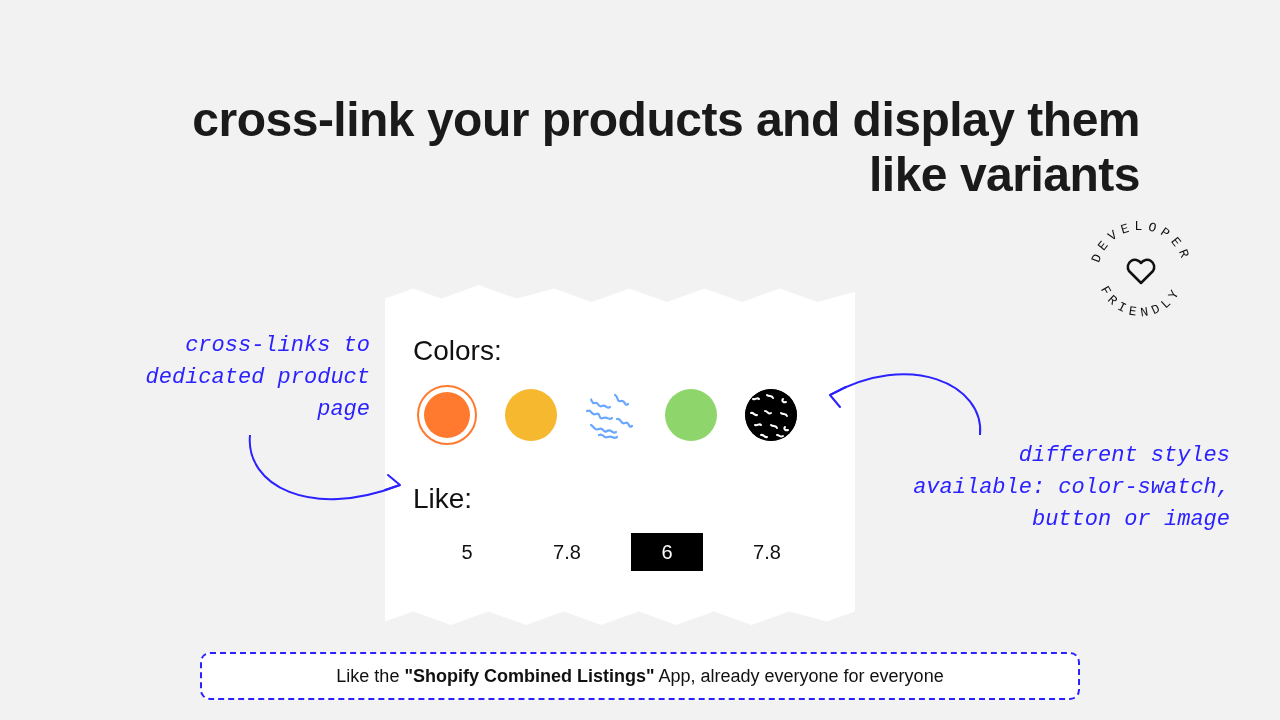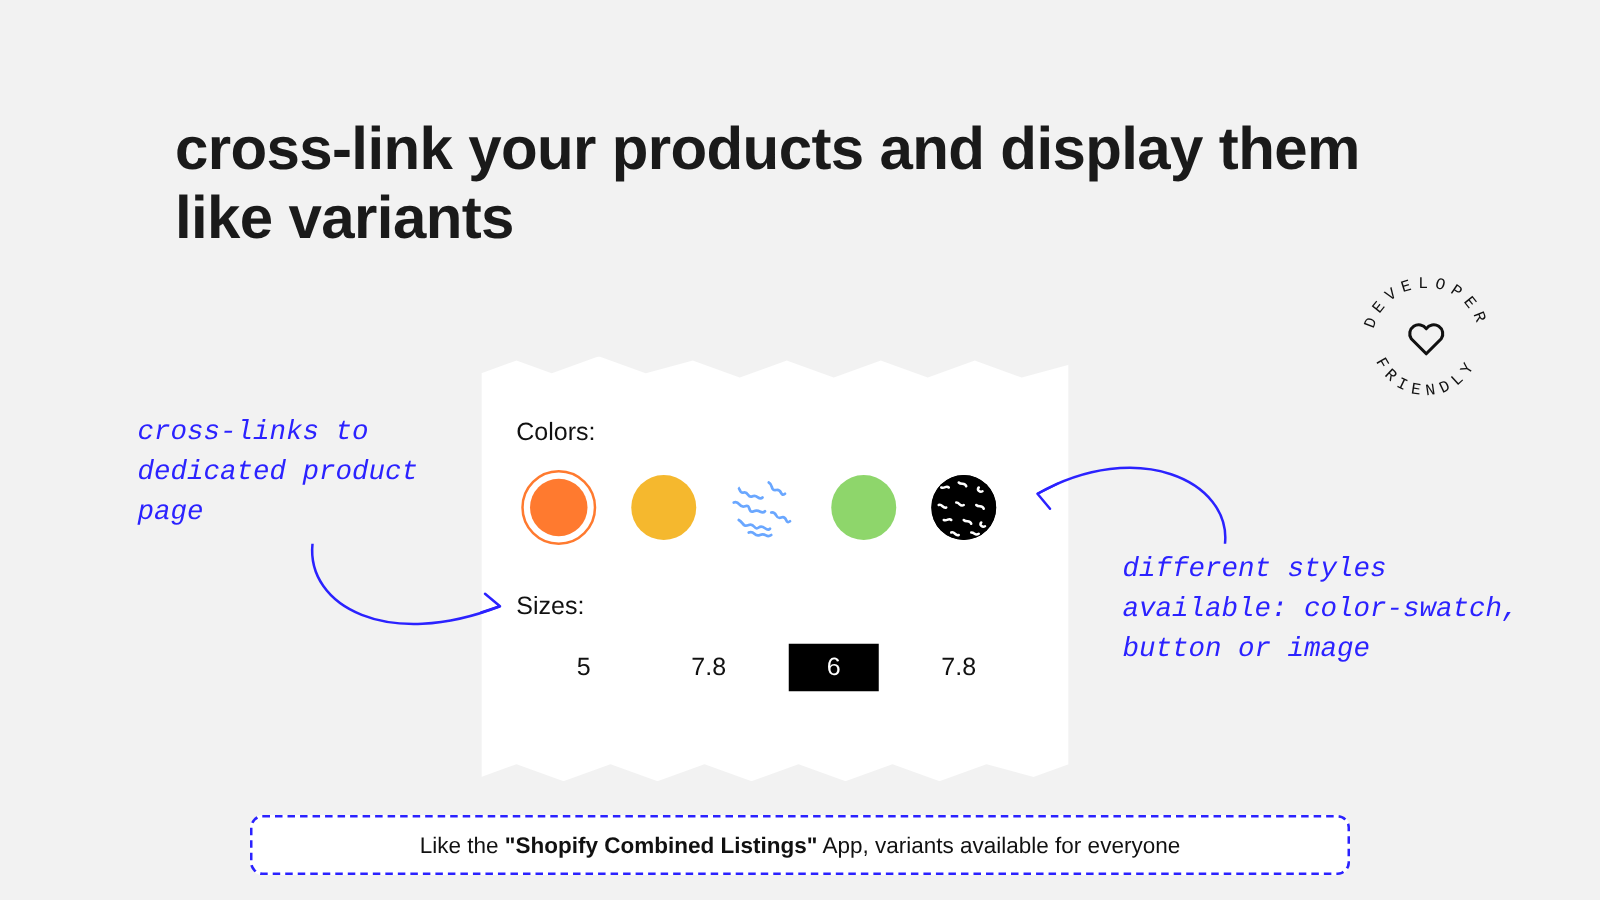--- a/index.html
+++ b/index.html
@@ -9,21 +9,21 @@
     font-family: -apple-system, BlinkMacSystemFont, "Segoe UI", Helvetica, Arial, sans-serif;
     position: relative;
     overflow: hidden;
   }
   .headline {
     position: absolute;
     top: 92px;
     left: 50%;
     transform: translateX(-50%);
     width: 1000px;
-    text-align: left;
+    text-align: right;
     font-weight: 800;
     font-size: 48px;
     line-height: 1.15;
     color: #1a1a1a;
     letter-spacing: -0.5px;
   }
   .card {
     position: absolute;
     left: 385px;
     top: 285px;
@@ -31,21 +31,21 @@
     height: 340px;
     background: #fff;
     filter: drop-shadow(0 4px 12px rgba(0,0,0,0.12));
     clip-path: polygon(
       0% 4%, 6% 1%, 12% 4%, 20% 0%, 28% 4%, 36% 1%, 44% 5%, 52% 1%, 60% 5%, 68% 1%, 76% 5%, 84% 1%, 92% 5%, 100% 2%,
       100% 96%, 94% 99%, 86% 96%, 78% 100%, 70% 96%, 62% 100%, 54% 96%, 46% 100%, 38% 96%, 30% 100%, 22% 96%, 14% 100%, 6% 96%, 0% 99%
     );
     padding: 50px 30px 30px 28px;
   }
   .section-label {
-    font-size: 20px;
+    font-size: 28px;
     color: #111;
     margin-bottom: 18px;
     font-weight: 400;
   }
   .swatch-row {
     display: flex;
     gap: 28px;
     align-items: center;
     margin-bottom: 38px;
     margin-left: 4px;
@@ -99,25 +99,25 @@
     background: #000;
     color: #fff;
   }
   .annot {
     position: absolute;
     color: #2b22ff;
     font-family: "Courier New", Courier, monospace;
     font-style: italic;
     font-size: 22px;
     line-height: 1.45;
-    text-align: left;
+    text-align: right;
     font-weight: 500;
   }
   .annot-left { left: 110px; top: 330px; width: 260px; }
-  .annot-right { left: 898px; top: 440px; width: 350px; }
+  .annot-right { left: 880px; top: 440px; width: 350px; }
   .badge {
     position: absolute;
     right: 84px;
     top: 218px;
     width: 110px;
     height: 110px;
   }
   .footer-box {
     position: absolute;
     left: 200px;
@@ -195,21 +195,21 @@
           <path d="M10 36c3 1 4-2 6 0"></path>
             <path d="M26 36c2 2 5 0 6 3"></path>
             <path d="M40 38c-2 2 1 4 3 3"></path>
           <path d="M16 46c3-1 3 3 6 2"></path>
             <path d="M32 46c3 0 3 3 6 1"></path>
         </g>
       </svg>
     </div>
   </div>
 
-  <div class="section-label">Sizes:</div>
+  <div class="section-label">Like:</div>
   <div class="size-row">
     <div class="size-btn">5</div>
     <div class="size-btn">7.8</div>
     <div class="size-btn selected">6</div>
     <div class="size-btn">7.8</div>
   </div>
 </div>
 
 <div class="annot annot-left">cross-links to dedicated product page</div>
 <div class="annot annot-right">different styles available: color-swatch, button or image</div>
@@ -218,15 +218,15 @@
   <path d="M 10 5 C 5 55, 70 90, 160 55" fill="none" stroke="#2b22ff" stroke-width="2"></path>
   <path d="M 160 55 l -12 -10 M 160 55 l -15 5" fill="none" stroke="#2b22ff" stroke-width="2" stroke-linecap="round"></path>
 </svg>
 <svg class="arrow arrow-right" viewBox="0 0 170 100">
   <path d="M 160 90 C 165 40, 90 5, 10 50" fill="none" stroke="#2b22ff" stroke-width="2"></path>
   <path d="M 10 50 l 16 -8 M 10 50 l 10 12" fill="none" stroke="#2b22ff" stroke-width="2" stroke-linecap="round"></path>
 </svg>
 
 <div class="footer-box">
   <span>
-    <span>Like the </span><b>"Shopify Combined Listings"</b><span> App, variants available for everyone</span>
+    <span>Like the </span><b>"Shopify Combined Listings"</b><span> App, already everyone for everyone</span>
   </span>
 </div>
 
 </body></html>

